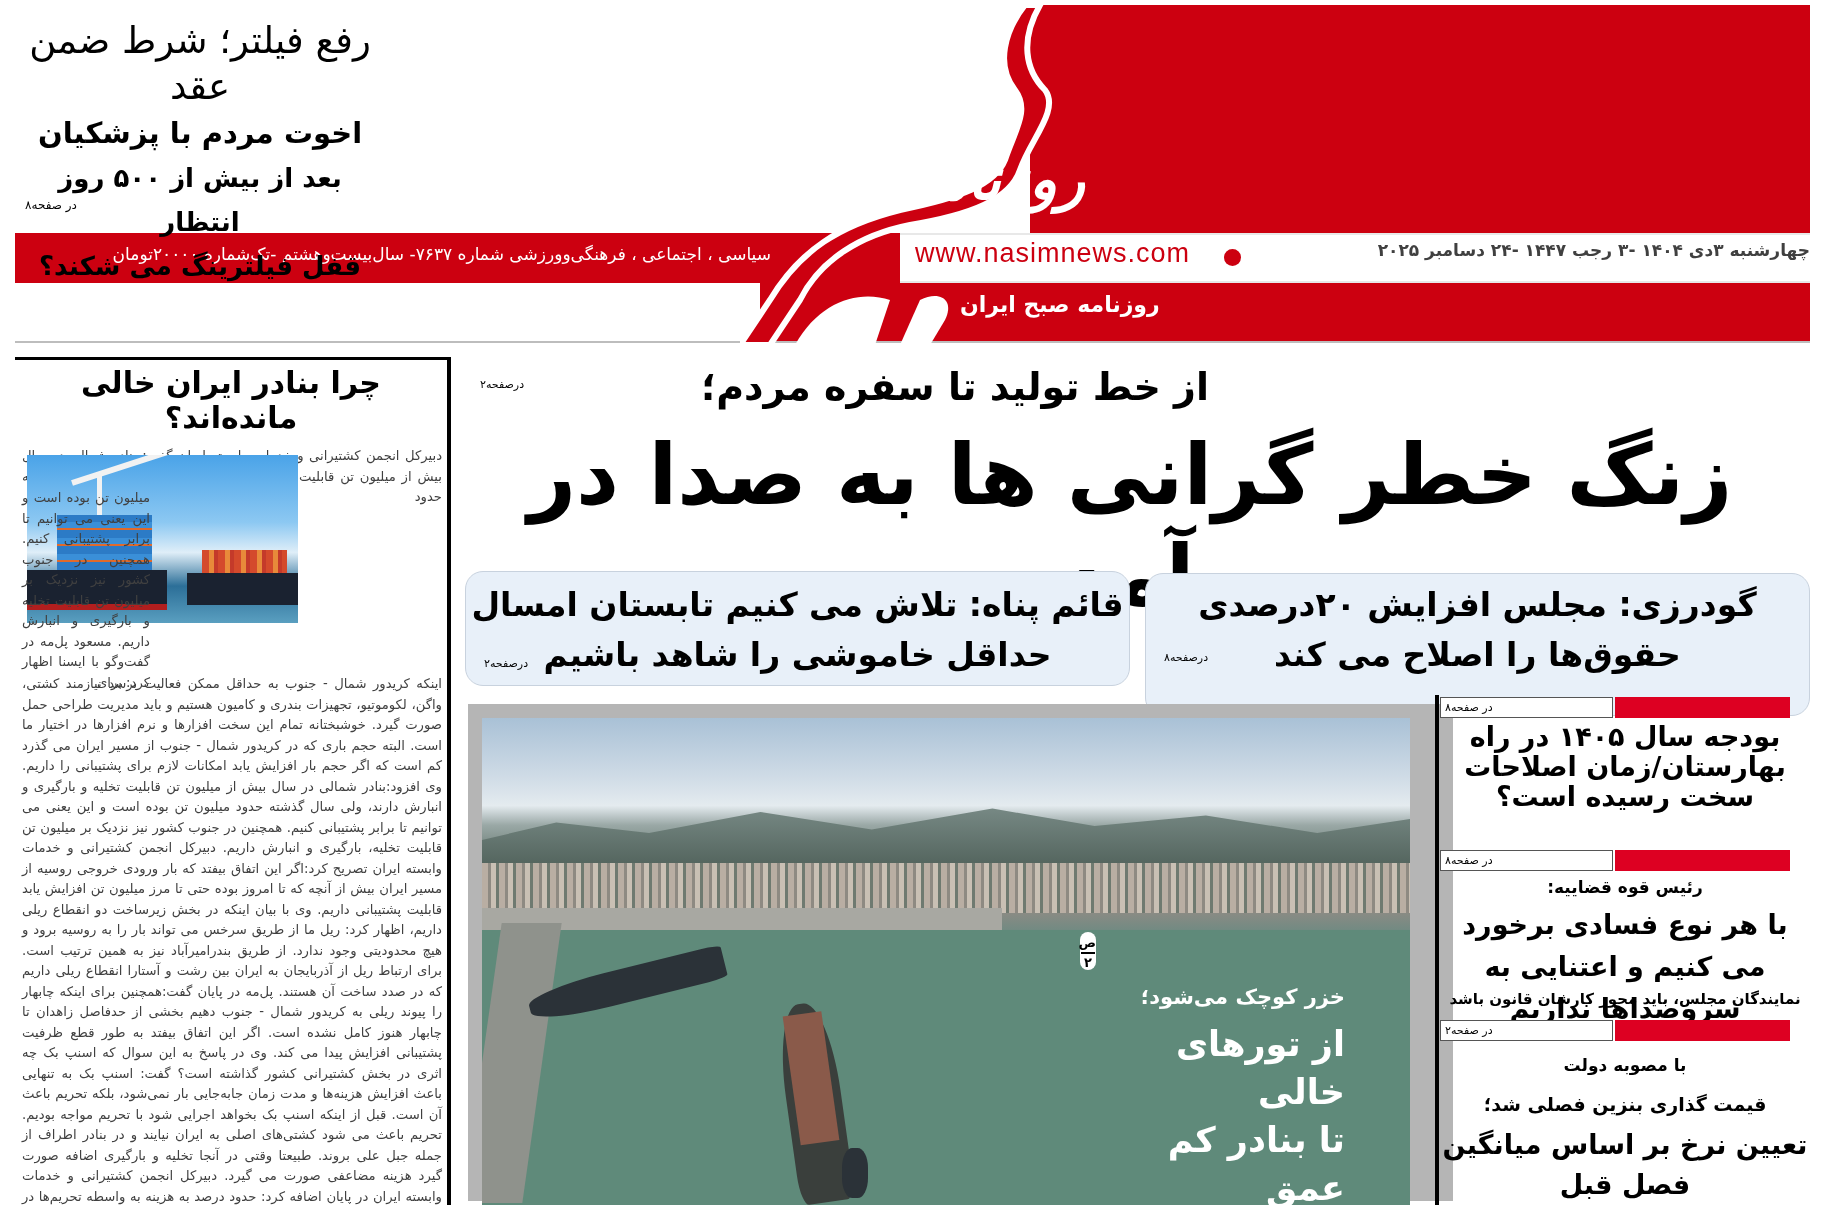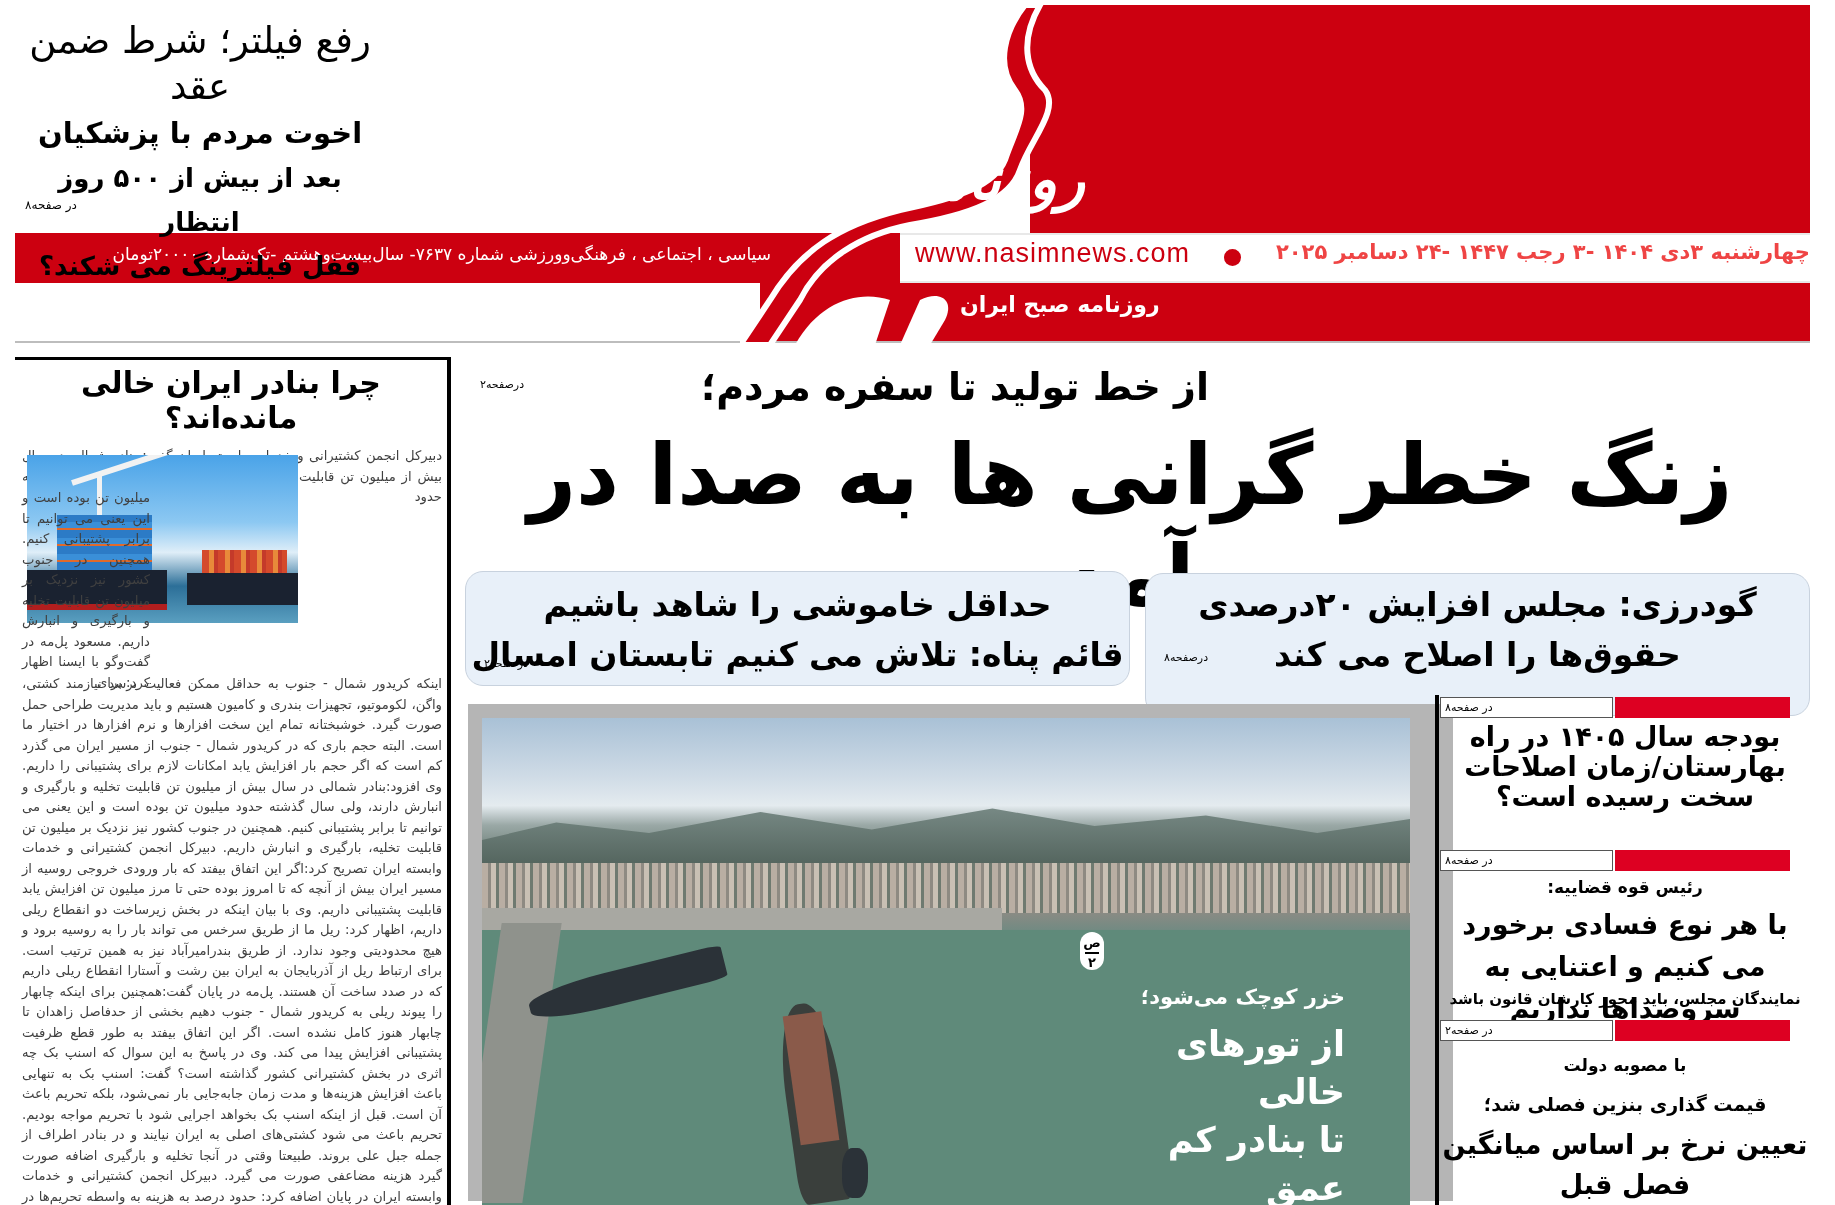--- a/index.html
+++ b/index.html
@@ -11,21 +11,21 @@
   .mast-red-top { left: 1030px; top: 5px; width: 780px; height: 228px; background: #cc0010; }
   .mast-strip-white { left: 900px; top: 233px; width: 910px; height: 50px; background: #ffffff; border-top: 2px solid #e8e8e8; border-bottom: 2px solid #e8e8e8; }
   .mast-red-left { left: 15px; top: 233px; width: 895px; height: 50px; background: #cc0010; }
   .mast-red-bottom { left: 760px; top: 283px; width: 1050px; height: 58px; background: #cc0010; }
   .mast-rule { left: 15px; top: 341px; width: 1795px; height: 2px; background: #bdbdbd; }
 
   .logo-swoosh { left: 740px; top: 0px; width: 500px; height: 345px; }
   .logo-rooz { left: 905px; top: 145px; font-family: "DejaVu Serif", serif; font-style: italic; font-size: 58px; color: #ffffff; font-weight: bold; letter-spacing: 6px; }
   .url { left: 915px; top: 238px; font-family: "Liberation Sans", sans-serif; font-size: 27px; color: #cc0010; direction: ltr; letter-spacing: 1px; }
   .url-dot { left: 1224px; top: 249px; width: 17px; height: 17px; border-radius: 50%; background: #cc0010; }
-  .date-line { right: 25px; top: 240px; font-size: 21px; font-weight: bold; color: #ef4444; white-space: nowrap; }
+  .date-line { right: 25px; top: 240px; font-size: 17px; font-weight: bold; color: #404040; white-space: nowrap; }
   .info-line { left: 15px; top: 244px; width: 760px; text-align: right; font-size: 17px; color: #fff; padding-right: 4px; white-space: nowrap; }
   .tagline { left: 960px; top: 292px; font-size: 22px; font-weight: bold; color: #fff; }
 
   
   .teaser { left: 15px; top: 18px; width: 370px; text-align: center; }
   .teaser .l1 { font-size: 37px; font-weight: normal; line-height: 46px; }
   .teaser .l2 { font-size: 29px; font-weight: bold; line-height: 46px; }
   .teaser .l3 { font-size: 26px; font-weight: bold; line-height: 44px; }
   .teaser .l4 { font-size: 26px; font-weight: bold; line-height: 44px; }
   .teaser-page { left: 25px; top: 198px; font-size: 12px; }
@@ -64,21 +64,21 @@
   .photo { left: 482px; top: 718px; width: 928px; height: 487px; overflow: hidden; background: linear-gradient(180deg, #a9c1d6 0%, #cfdbe6 12%, #e4ebef 18%, #9aa8a6 22%, #6c7e76 28%, #7b8a82 32%, #a09b94 36%, #8a8b84 40%, #6f8a82 44%, #5f8a7c 55%, #5d8775 100%); }
   .photo .mount { position: absolute; left: 0; top: 80px; width: 928px; height: 70px; background: linear-gradient(180deg, #7d8f8b, #52635c); clip-path: polygon(0 60%, 8% 35%, 18% 50%, 30% 20%, 42% 45%, 55% 15%, 66% 40%, 78% 25%, 90% 50%, 100% 30%, 100% 100%, 0 100%); }
   .photo .city { position: absolute; left: 0; top: 145px; width: 928px; height: 50px; background: repeating-linear-gradient(90deg, #b9aea3 0 6px, #8e8a82 6px 9px, #c9c0b4 9px 14px, #6f7a70 14px 17px); }
   .photo .dock { position: absolute; left: 0; top: 190px; width: 520px; height: 22px; background: #a8a8a2; }
   .photo .pier { position: absolute; left: 0; top: 205px; width: 60px; height: 280px; background: #8f928c; transform: skewX(-8deg); }
   .photo .water { position: absolute; left: 0; top: 212px; width: 928px; height: 275px; background: #5f8a7a; }
   .photo .ship-a { position: absolute; left: 45px; top: 250px; width: 200px; height: 34px; background: #2b3238; border-radius: 40% 10% 10% 40%; transform: rotate(-14deg); }
   .photo .ship-b { position: absolute; left: 305px; top: 285px; width: 55px; height: 200px; background: #3a3f3c; border-radius: 45% 45% 15% 15%; transform: rotate(-8deg); }
   .photo .ship-b::after { content: ""; position: absolute; left: 8px; top: 10px; width: 39px; height: 130px; background: #8a5a4a; }
   .photo .tug { position: absolute; left: 360px; top: 430px; width: 26px; height: 50px; background: #2b3238; border-radius: 40%; }
-  .photo-badge { left: 1080px; top: 932px; width: 24px; height: 38px; background: #fff; border-radius: 12px; text-align: center; font-size: 13px; font-weight: bold; line-height: 16px; padding-top: 3px; }
+  .photo-badge { left: 1080px; top: 932px; width: 16px; height: 38px; background: #fff; border-radius: 12px; text-align: center; font-size: 13px; font-weight: bold; line-height: 16px; padding-top: 3px; }
   .photo-badge .sep { display: block; width: 14px; height: 1.5px; background: #000; margin: 1px auto; }
   .cap-kicker { left: 1100px; top: 985px; width: 245px; text-align: right; font-size: 21px; font-weight: bold; color: #fff; }
   .cap-main { left: 1080px; top: 1020px; width: 265px; text-align: right; font-size: 35px; font-weight: bold; color: #fff; line-height: 48px; }
 
   
   .right-rule { left: 1435px; top: 695px; width: 4px; height: 510px; background: #000; }
   .ref-bar { height: 21px; }
   .ref-bar .ref-box { position: absolute; left: 0; top: 0; width: 173px; height: 21px; border: 1px solid #555; background: #fff; font-size: 11px; text-align: right; padding: 2px 4px 0 0; direction: rtl; }
   .ref-bar .ref-box span { position: absolute; left: 4px; top: 3px; }
   .ref-bar .ref-red { position: absolute; left: 175px; top: 0; width: 175px; height: 21px; background: #dd0022; }
@@ -138,22 +138,22 @@
 </div>
 <div class="abs left-text lt-side">میلیون تن بوده است و این یعنی می توانیم تا برابر پشتیبانی کنیم. همچنین در جنوب کشور نیز نزدیک بر میلیون تن قابلیت تخلیه و بارگیری و انبارش داریم. مسعود پل‌مه در گفت‌وگو با ایسنا اظهار کرد: برای</div>
 <div class="abs left-text lt-main">اینکه کریدور شمال - جنوب به حداقل ممکن فعالیت برسد نیازمند کشتی، واگن، لکوموتیو، تجهیزات بندری و کامیون هستیم و باید مدیریت طراحی حمل صورت گیرد. خوشبختانه تمام این سخت افزارها و نرم افزارها در اختیار ما است. البته حجم باری که در کریدور شمال - جنوب از مسیر ایران می گذرد کم است که اگر حجم بار افزایش یابد امکانات لازم برای پشتیبانی را داریم. وی افزود:بنادر شمالی در سال بیش از میلیون تن قابلیت تخلیه و بارگیری و انبارش دارند، ولی سال گذشته حدود میلیون تن بوده است و این یعنی می توانیم تا برابر پشتیبانی کنیم. همچنین در جنوب کشور نیز نزدیک بر میلیون تن قابلیت تخلیه، بارگیری و انبارش داریم. دبیرکل انجمن کشتیرانی و خدمات وابسته ایران تصریح کرد:اگر این اتفاق بیفتد که بار ورودی خروجی روسیه از مسیر ایران بیش از آنچه که تا امروز بوده حتی تا مرز میلیون تن افزایش یابد قابلیت پشتیبانی داریم. وی با بیان اینکه در بخش زیرساخت دو انقطاع ریلی داریم، اظهار کرد: ریل ما از طریق سرخس می تواند بار را به روسیه برود و هیچ محدودیتی وجود ندارد. از طریق بندرامیرآباد نیز به همین ترتیب است. برای ارتباط ریل از آذربایجان به ایران بین رشت و آستارا انقطاع ریلی داریم که در صدد ساخت آن هستند. پل‌مه در پایان گفت:همچنین برای اینکه چابهار را پیوند ریلی به کریدور شمال - جنوب دهیم بخشی از حدفاصل زاهدان تا چابهار هنوز کامل نشده است. اگر این اتفاق بیفتد به طور قطع ظرفیت پشتیبانی افزایش پیدا می کند. وی در پاسخ به این سوال که اسنپ بک چه اثری در بخش کشتیرانی کشور گذاشته است؟ گفت: اسنپ بک به تنهایی باعث افزایش هزینه‌ها و مدت زمان جابه‌جایی بار نمی‌شود، بلکه تحریم باعث آن است. قبل از اینکه اسنپ بک بخواهد اجرایی شود با تحریم مواجه بودیم. تحریم باعث می شود کشتی‌های اصلی به ایران نیایند و در بنادر اطراف از جمله جبل علی بروند. طبیعتا وقتی در آنجا تخلیه و بارگیری اضافه صورت گیرد هزینه مضاعفی صورت می گیرد. دبیرکل انجمن کشتیرانی و خدمات وابسته ایران در پایان اضافه کرد: حدود درصد به هزینه به واسطه تحریم‌ها در دریا اضافه می‌شود.</div>
 
 <div class="abs page-ref-main">درصفحه۲</div>
 <div class="abs kicker">از خط تولید تا سفره مردم؛</div>
 <div class="abs headline">زنگ خطر گرانی ها به صدا در آمد</div>
 
 <div class="abs box box-a">
   <div class="box-title">
+    <div>قائم پناه: تلاش می کنیم تابستان امسال</div>
     <div>حداقل خاموشی را شاهد باشیم</div>
-    <div>قائم پناه: تلاش می کنیم تابستان امسال</div>
   </div>
   <div class="box-page">درصفحه۲</div>
 </div>
 <div class="abs box box-b">
   <div class="box-title">
     <div>گودرزی: مجلس افزایش ۲۰درصدی</div>
     <div>حقوق‌ها را اصلاح می کند</div>
   </div>
   <div class="box-page">درصفحه۸</div>
 </div>

